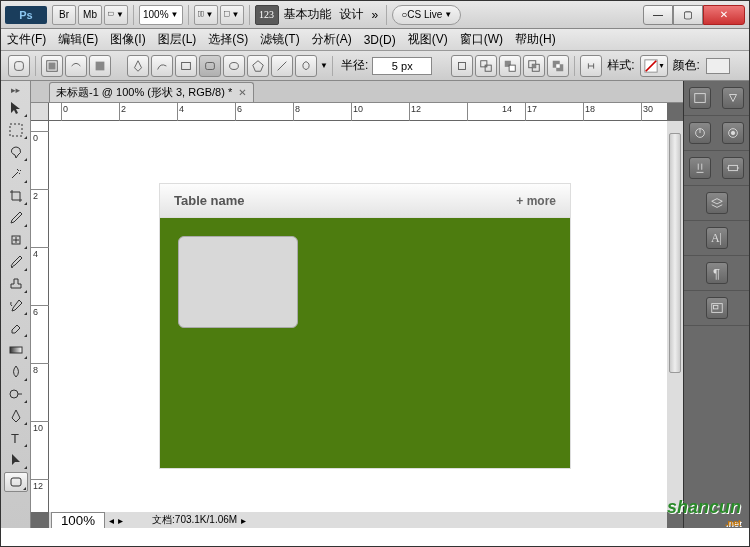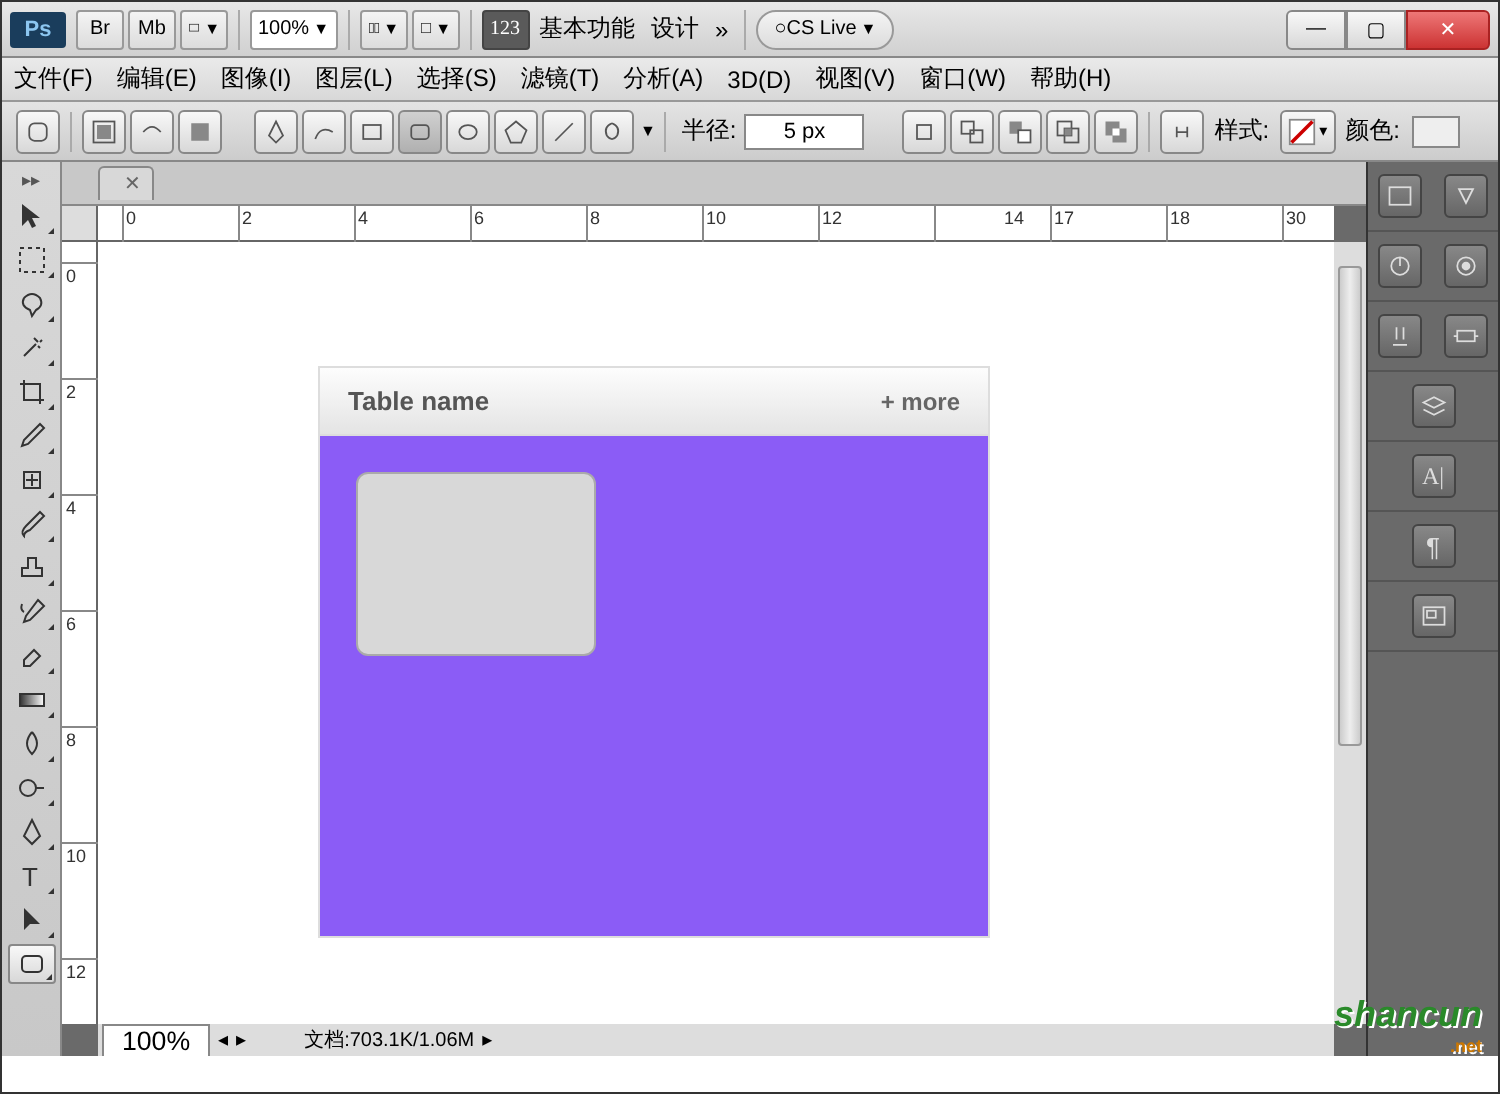--- a/index.html
+++ b/index.html
@@ -1,18 +1,18 @@
 <!DOCTYPE html>
 <html><head>
 <meta charset="utf-8">
 <style>
 * { margin: 0; padding: 0; box-sizing: border-box; font-family: "Microsoft YaHei", sans-serif; }
 body { width: 750px; height: 547px; background: #fff; overflow: hidden; position: relative; border: 1px solid #333; }
 .titlebar { height: 28px; background: linear-gradient(#e8e8e8,#d0d0d0); display: flex; align-items: center; padding: 0 4px; border-bottom: 1px solid #888; font-size: 11px; }
-.titlebar .ps-icon { width: 28px; height: 18px; background: #1a3d5c; color: #8cc6f0; font-weight: bold; font-size: 11px; display: flex; align-items: center; justify-content: center; margin-right: 4px; border-radius: 2px; }
+.titlebar .ps-icon { width: 42px; height: 18px; background: #1a3d5c; color: #8cc6f0; font-weight: bold; font-size: 11px; display: flex; align-items: center; justify-content: center; margin-right: 4px; border-radius: 2px; }
 .tbtn { height: 20px; min-width: 24px; background: linear-gradient(#f4f4f4,#dcdcdc); border: 1px solid #999; border-radius: 2px; margin: 0 1px; display: inline-flex; align-items: center; justify-content: center; font-size: 10px; padding: 0 3px; cursor: pointer; }
 .tbtn.dark { background: #5a5a5a; color: #fff; border-color: #444; font-family: Liberation Serif, serif; }
 .tdrop { font-size: 8px; margin-left: 2px; }
 .sep { width: 1px; height: 20px; background: #aaa; margin: 0 4px; }
 .titlebar .txt { font-size: 12px; margin: 0 4px; }
 .spacer { flex: 1; }
 .winbtns { display: flex; gap: 0; }
 .winbtn { width: 30px; height: 20px; border: 1px solid #888; background: linear-gradient(#f8f8f8,#d8d8d8); display: flex; align-items: center; justify-content: center; font-size: 10px; cursor: pointer; }
 .winbtn.close { background: linear-gradient(#e77,#c33); color: #fff; border-color: #a22; border-radius: 0 3px 3px 0; width: 42px; }
 .winbtn.min { border-radius: 3px 0 0 3px; }
@@ -36,21 +36,21 @@
 .doctab .tab .x { margin-left: 6px; cursor: pointer; color: #666; font-size: 10px; }
 .canvasarea { flex: 1; position: relative; background: #6a6a6a; overflow: hidden; }
 .hruler { position: absolute; top: 0; left: 18px; right: 16px; height: 18px; background: #fff; border-bottom: 1px solid #666; font-size: 8px; }
 .hruler .tick { position: absolute; top: 0; width: 1px; height: 18px; background: #888; }
 .hruler .lbl { position: absolute; top: 1px; font-size: 9px; color: #333; }
 .vruler { position: absolute; top: 18px; left: 0; width: 18px; bottom: 16px; background: #fff; border-right: 1px solid #666; }
 .vruler .tick { position: absolute; left: 0; height: 1px; width: 18px; background: #888; }
 .vruler .lbl { position: absolute; left: 2px; font-size: 9px; color: #333; }
 .rcorner { position: absolute; top: 0; left: 0; width: 18px; height: 18px; background: #ddd; border-right: 1px solid #666; border-bottom: 1px solid #666; }
 .canvas { position: absolute; top: 18px; left: 18px; right: 16px; bottom: 16px; background: #fff; overflow: hidden; }
-.panel-card { position: absolute; left: 110px; top: 62px; width: 336px; border: 1px solid #ddd; background: #8b5cf6; }
+.panel-card { position: absolute; left: 110px; top: 62px; width: 412px; border: 1px solid #ddd; background: #4d7c0f; }
 .panel-card .hdr { height: 34px; background: linear-gradient(#fdfdfd,#e4e4e4); border-bottom: 1px solid #ddd; display: flex; align-items: center; padding: 0 14px; font-size: 13px; font-weight: bold; color: #555; font-family: Verdana, sans-serif; }
 .panel-card .hdr .more { margin-left: auto; font-size: 12px; color: #666; }
 .panel-card .body { height: 250px; padding: 18px; }
 .panel-card .thumb { width: 120px; height: 92px; background: #d8d8d8; border: 1px solid #aaa; border-radius: 6px; }
 .hscroll { position: absolute; bottom: 0; left: 18px; right: 16px; height: 16px; background: #ddd; display: flex; align-items: center; font-size: 10px; }
 .hscroll .zoom { width: 54px; background: #fff; border: 1px solid #888; text-align: center; margin: 0 2px; }
 .hscroll .docinfo { margin-left: 27px; }
 .vscroll { position: absolute; top: 18px; right: 0; width: 16px; bottom: 16px; background: #ddd; }
 .vscroll .thumb { position: absolute; top: 12px; left: 2px; right: 2px; height: 240px; background: linear-gradient(90deg,#ccc,#eee,#ccc); border: 1px solid #999; border-radius: 2px; }
 .rpanel { width: 66px; background: #6a6a6a; border-left: 1px solid #333; display: flex; flex-direction: column; }
@@ -358,20 +358,21 @@
           <rect x="3" y="4" width="10" height="8" rx="2" fill="none" stroke="#333"></rect>
         </svg>
         <span class="tri"></span>
       </div>
   </div>
 
   <div class="docarea">
     <div class="doctab">
       <div style="width:14px"></div>
       <div class="tab">
+        <span>未标题-1 @ 100% (形状 3, RGB/8) *</span>
         <span class="x">✕</span>
       </div>
     </div>
     <div class="canvasarea">
       <div class="rcorner"></div>
       <div class="hruler" id="hruler">
           <div class="tick" style="left: 12px;"></div>
           <div class="lbl" style="left: 14px;">0</div>
           <div class="tick" style="left: 70px;"></div>
           <div class="lbl" style="left: 72px;">2</div>

